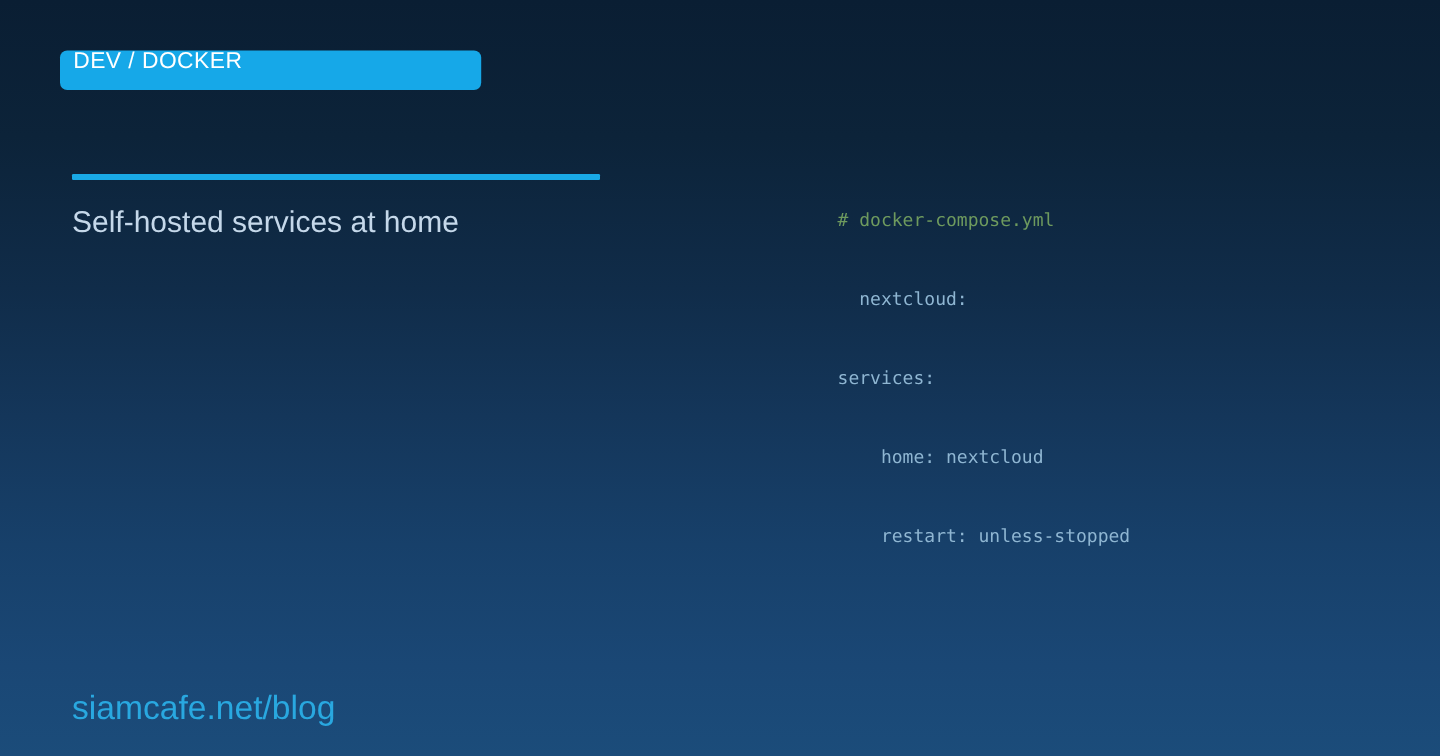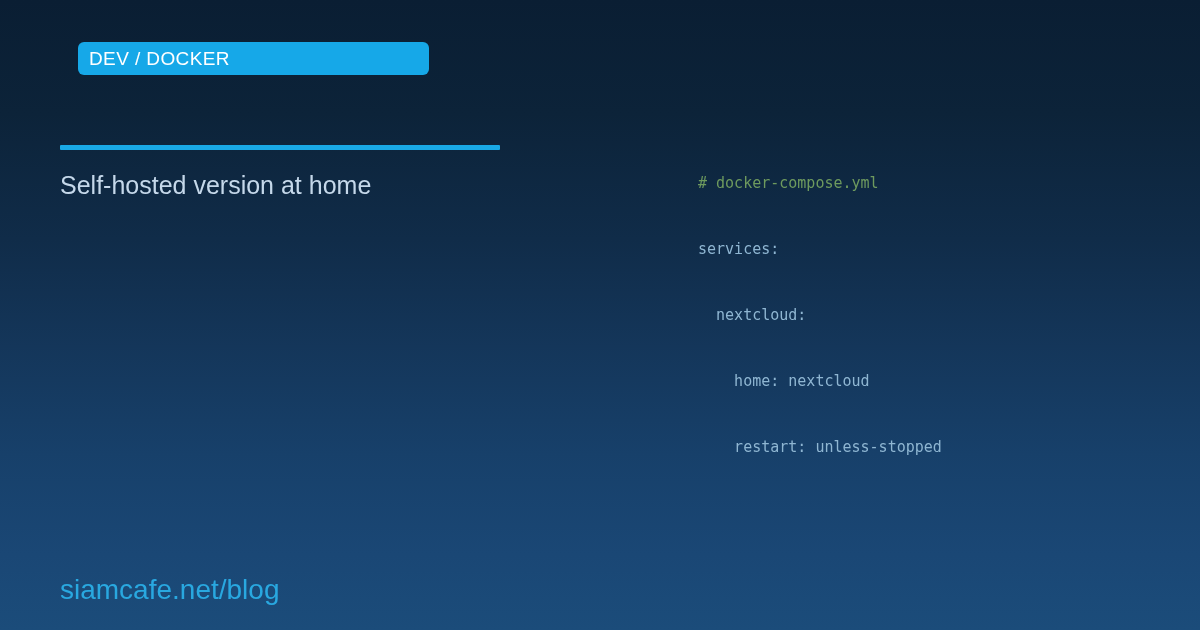--- a/index.html
+++ b/index.html
@@ -33,23 +33,22 @@
   .badge {
     position: absolute;
     left: 50px;
     top: 42px;
     width: 351px;
     height: 33px;
     border-radius: 6px;
     background: #16a8e8;
     box-sizing: border-box;
     display: flex;
-    align-items: center;
+    align-items: flex-start;
     padding-left: 11px;
-    margin-left: 28px;
   }
   .badge-label {
     color: #ffffff;
     font-size: 19px;
     font-weight: 400;
     letter-spacing: 0.4px;
     line-height: 1;
     white-space: nowrap;
   }
 
@@ -124,26 +123,26 @@
 <body>
 
 <div id="og-card">
 
   <div class="badge">
     <span class="badge-label">DEV / DOCKER</span>
   </div>
 
   <div class="headline-block">
     <div class="rule"></div>
-    <p class="subtitle">Self-hosted version at home</p>
+    <p class="subtitle">Self-hosted services at home</p>
   </div>
 
   <div class="code-panel">
     <span class="code-line comment"># docker-compose.yml</span>
+    <span class="code-line">  nextcloud:</span>
     <span class="code-line">services:</span>
-    <span class="code-line">  nextcloud:</span>
     <span class="code-line">    home: nextcloud</span>
     <span class="code-line">    restart: unless-stopped</span>
   </div>
 
   <div class="footer-url">siamcafe.net/blog</div>
 
 </div>
 
 </body></html>

